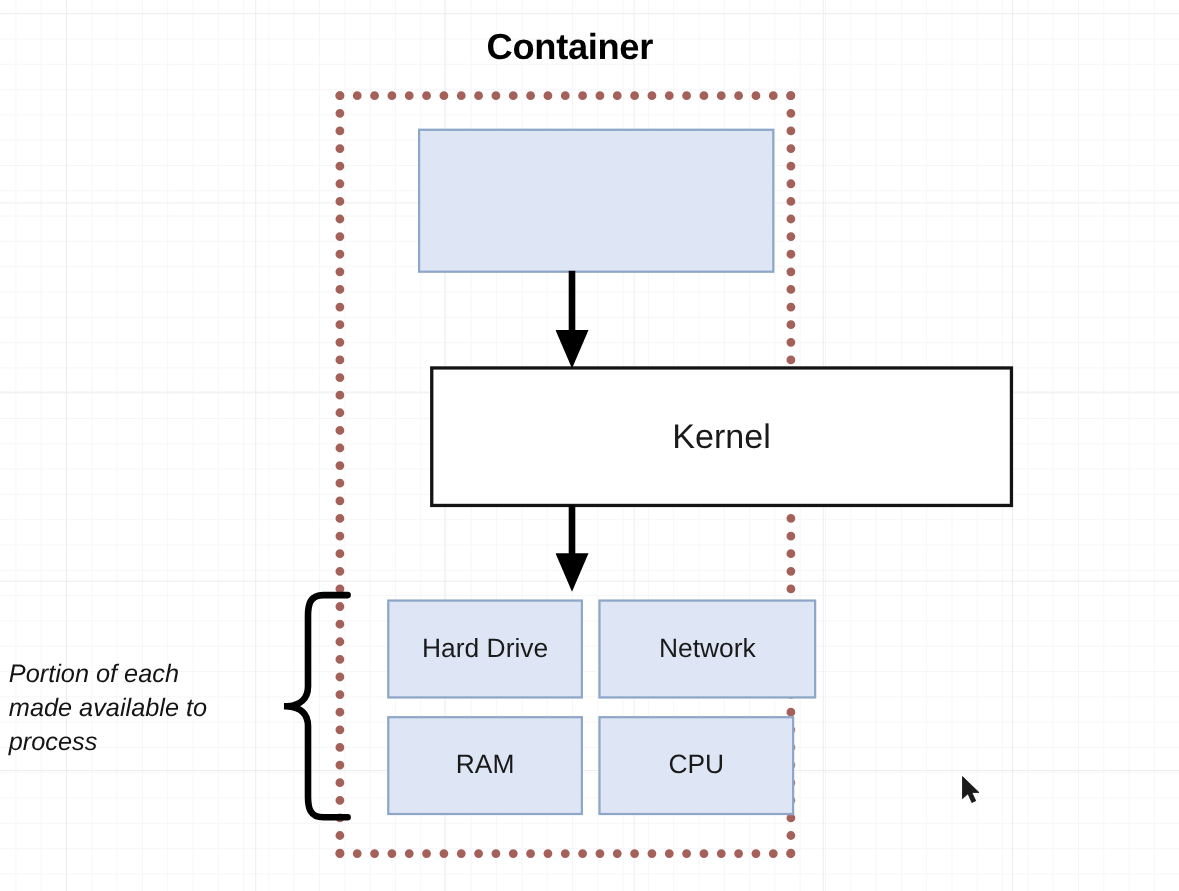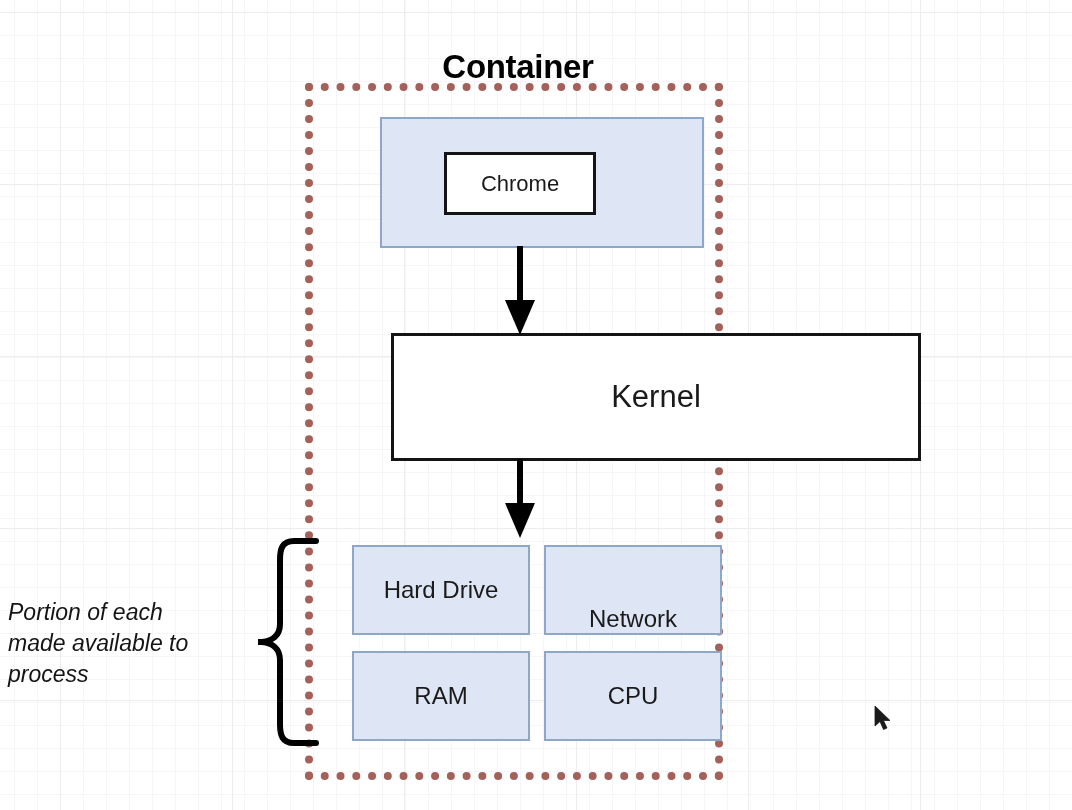--- a/index.html
+++ b/index.html
@@ -41,21 +41,20 @@
     position: absolute;
     left: 338px;
     top: 24px;
     width: 360px;
     text-align: center;
     font-size: 33px;
     font-weight: bold;
     color: #000000;
     letter-spacing: -0.3px;
     white-space: nowrap;
-    margin-top: 24px;
   }
 
   
   .container-boundary {
     position: absolute;
     left: 305px;
     top: 83px;
     width: 418px;
     height: 697px;
     box-sizing: border-box;
@@ -108,21 +107,21 @@
     left: 391px;
     top: 333px;
     width: 530px;
     height: 128px;
     font-size: 31px;
     border-width: 3px;
     z-index: 4;
   }
 
   #hard-drive-box  { left: 331px; top: 545px; width: 178px; height: 90px; font-size: 24px; }
-  #network-box     { left: 523px; top: 545px; width: 178px; height: 90px; font-size: 24px; align-items: flex-end; }
+  #network-box     { left: 523px; top: 545px; width: 198px; height: 90px; font-size: 24px; }
   #ram-box         { left: 331px; top: 651px; width: 178px; height: 90px; font-size: 24px; }
   #cpu-box         { left: 523px; top: 651px; width: 178px; height: 90px; font-size: 24px; }
 
   
   .arrow {
     position: absolute;
     z-index: 5;
   }
 
   #arrow-chrome-kernel { left: 505px; top: 246px; }
@@ -161,23 +160,20 @@
 <body>
 
 <div id="canvas">
 
   <div class="diagram-title">Container</div>
 
   <div class="container-boundary"></div>
 
   <div class="blue-box" id="app-band"></div>
 
-  <div class="white-box" id="chrome-box">
-    <span>Chrome</span>
-  </div>
 
   <svg class="arrow" id="arrow-chrome-kernel" width="32" height="90" viewBox="0 0 32 90">
     <rect x="12" y="0" width="6" height="58" fill="#000000"></rect>
     <polygon points="15,89 0,54 30,54" fill="#000000"></polygon>
   </svg>
 
   <div class="white-box" id="kernel-box">
     <span>Kernel</span>
   </div>
 

